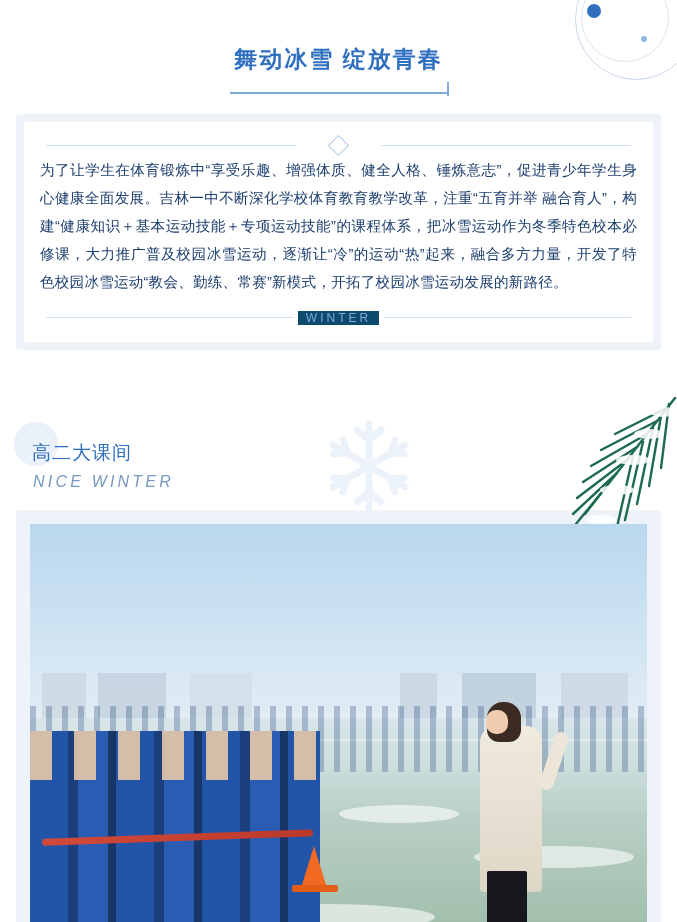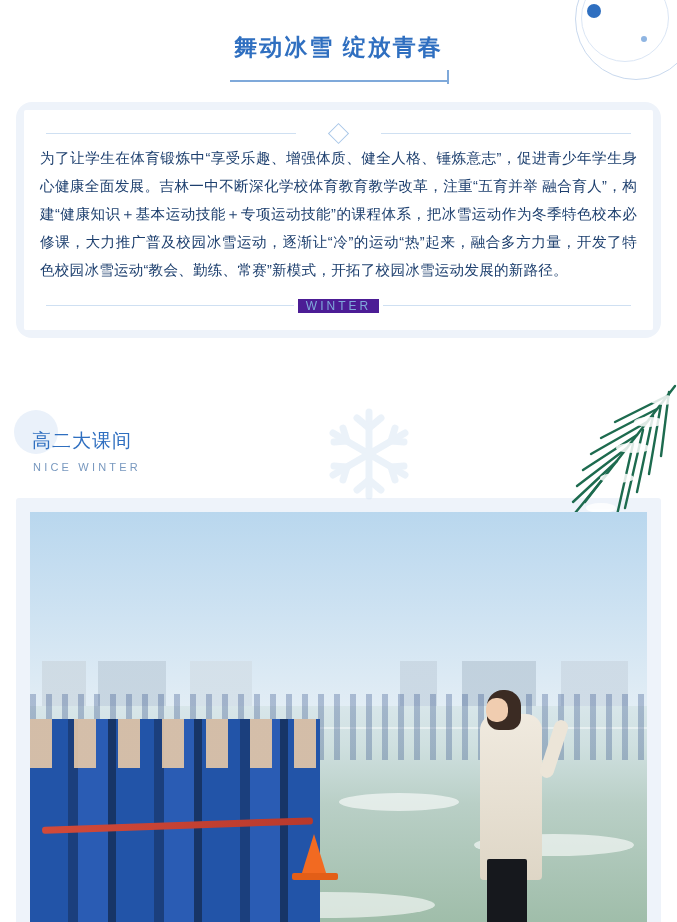--- a/index.html
+++ b/index.html
@@ -52,21 +52,21 @@
     width: 6px; height: 6px;
     border-radius: 50%;
     background: #8fb5e2;
     right: 30px;
     top: 36px;
   }
 
   
   .title-wrap {
     position: relative;
-    margin-top: 28px;
+    margin-top: 40px;
     text-align: center;
     height: 52px;
   }
   .main-title {
     display: inline-block;
     position: relative;
     font-size: 23px;
     font-weight: bold;
     color: #2f6fc0;
     letter-spacing: 2px;
@@ -89,21 +89,21 @@
     width: 2px;
     height: 14px;
     background: #7fa9da;
   }
 
   
   .intro-outer {
     position: relative;
     margin: 22px 16px 0 16px;
     background: #eef3fa;
-    border-radius: 16px;
+    border-radius: 4px;
     padding: 8px;
   }
   .intro-card {
     background: #ffffff;
     border-radius: 2px;
     padding: 18px 16px 12px 16px;
     position: relative;
   }
   .intro-top-orn {
     text-align: center;
@@ -148,21 +148,21 @@
     top: 13px;
     width: 248px;
   }
   .winter-word {
     display: inline-block;
     font-size: 12px;
     letter-spacing: 3px;
     color: #7fa9da;
     position: relative;
     top: 4px;
-    background: #4c1d95;
+    background: #0c4a6e;
     padding: 0 8px;
   }
 
   
   .section {
     position: relative;
     margin-top: 88px;
   }
   .section-head {
     position: relative;
@@ -182,25 +182,26 @@
     position: relative;
     font-size: 19px;
     font-weight: normal;
     color: #2f6fc0;
     letter-spacing: 1px;
     padding-top: 2px;
     padding-left: 8px;
   }
   .sec-sub {
     position: relative;
-    font-size: 11px;
+    font-size: 16px;
     letter-spacing: 3.2px;
     color: #7898bf;
     padding-left: 9px;
     padding-top: 7px;
+    font-style: italic;
   }
 
   
   .snowflake {
     position: absolute;
     right: 258px;
     top: -22px;
     width: 100px;
     height: 100px;
     opacity: .55;

